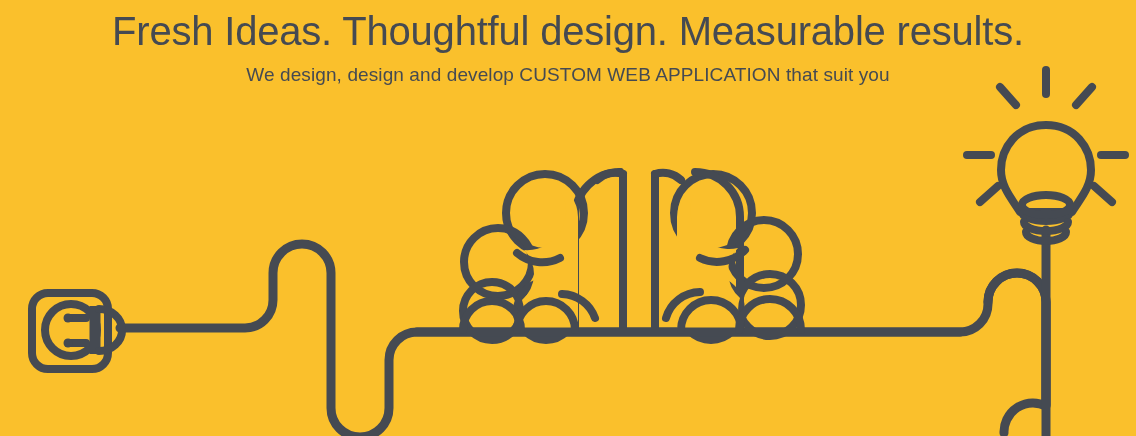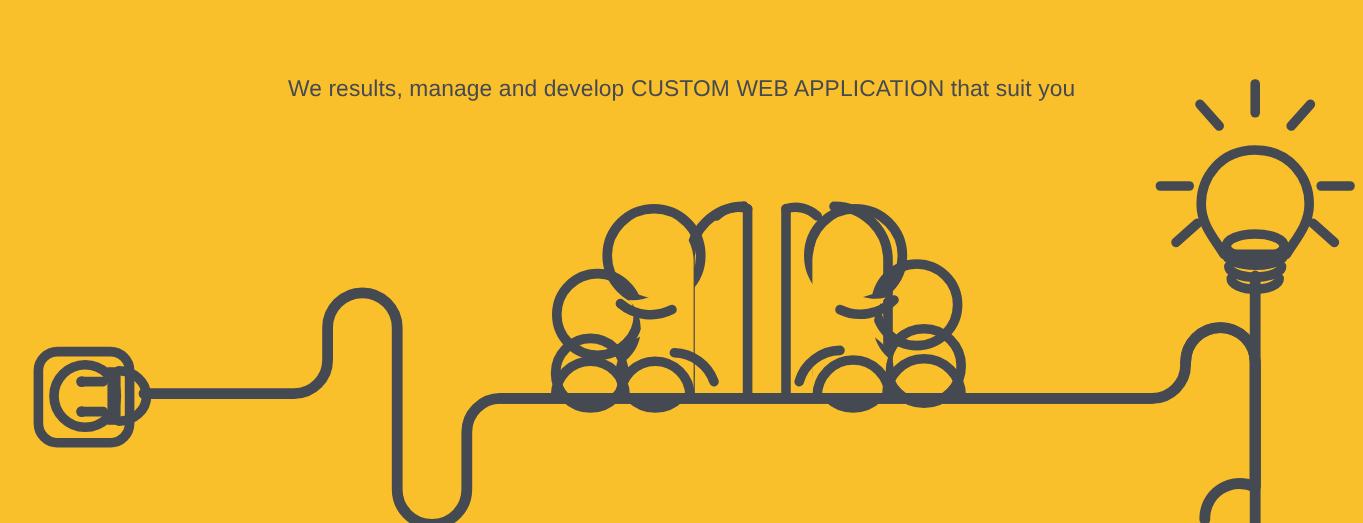--- a/index.html
+++ b/index.html
@@ -69,22 +69,23 @@
     stroke-linejoin: round;
   }
 
   .ink-butt { stroke-linecap: butt; }
 </style>
 </head>
 <body>
 
 <div id="banner">
 
-
-  <div id="subheadline">We results, manage and develop CUSTOM WEB APPLICATION that suit you</div>
+  <div id="headline">Fresh Ideas. Thoughtful design. Measurable results.</div>
+
+  <div id="subheadline">We design, design and develop CUSTOM WEB APPLICATION that suit you</div>
 
   <svg id="illustration" viewBox="0 0 1136 436" width="1136" height="436">
 
     <path class="ink" stroke-width="9" d="M 120 328
              L 245 328
              A 28 28 0 0 0 273 300
              L 273 273
              A 29 29 0 0 1 331 273
              L 331 408
              A 29 29 0 0 0 389 408

